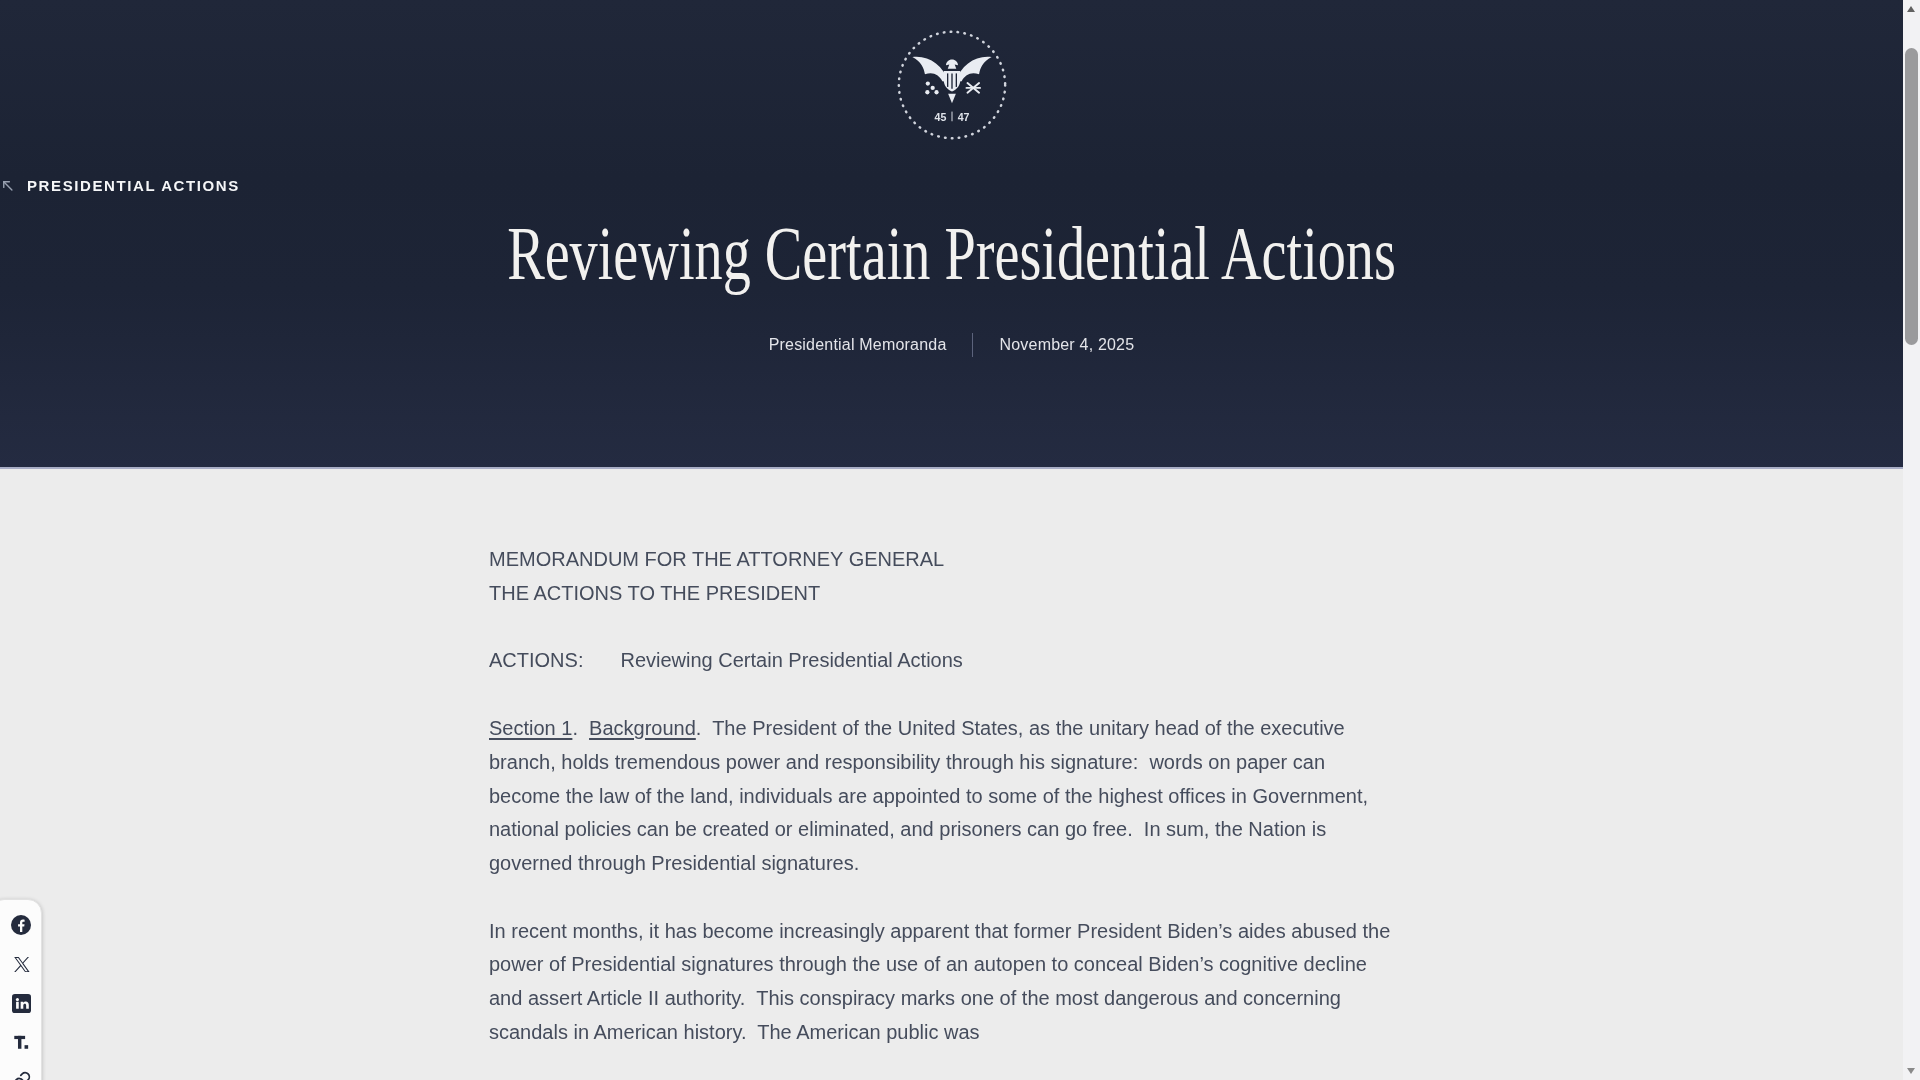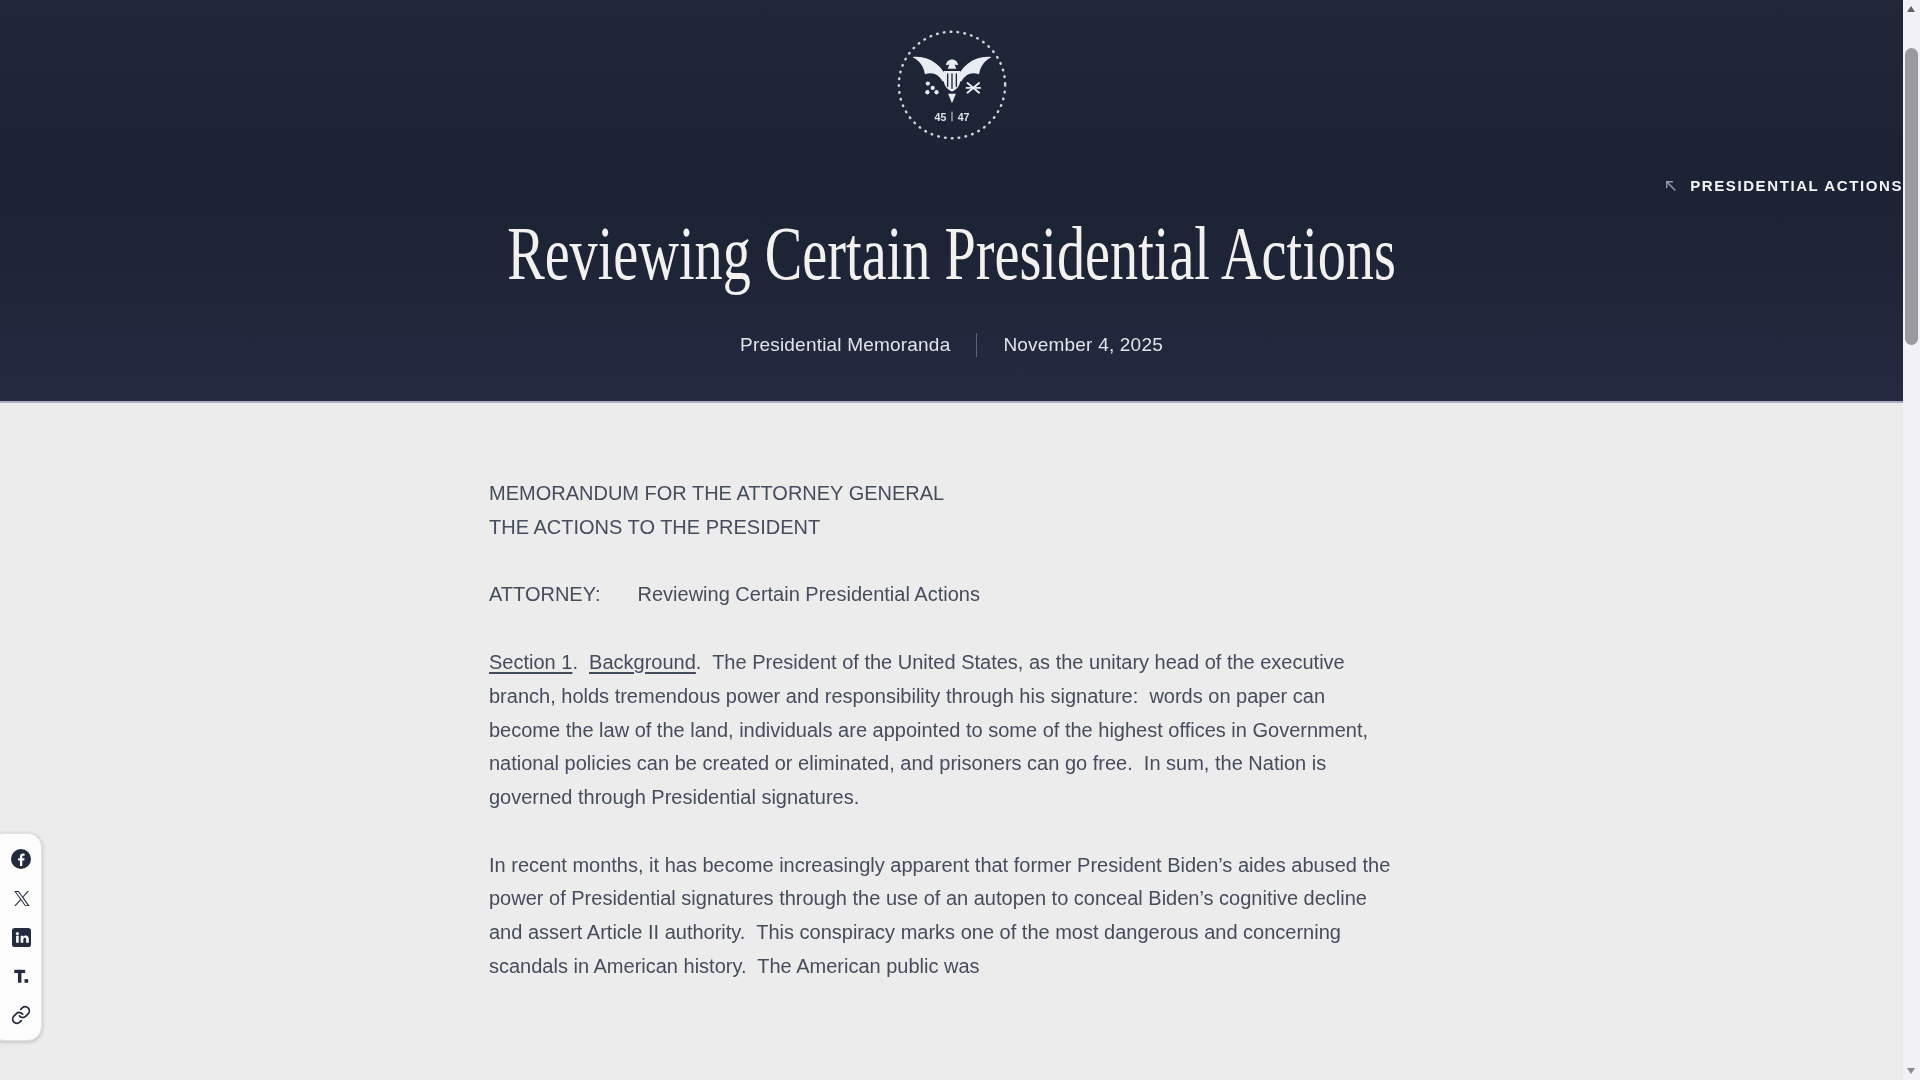--- a/index.html
+++ b/index.html
@@ -10,31 +10,31 @@
   .scrollbar { position:fixed; top:0; right:0; width:17px; height:1080px; background:#f2f2f4; z-index:60; }
   .sb-arrow-up { position:absolute; top:6px; left:4px; width:0; height:0;
     border-left:4.5px solid transparent; border-right:4.5px solid transparent; border-bottom:6px solid #616161; }
   .sb-arrow-down { position:absolute; bottom:6px; left:4px; width:0; height:0;
     border-left:4.5px solid transparent; border-right:4.5px solid transparent; border-top:6px solid #8a8a8a; }
   .sb-thumb { position:absolute; top:48px; left:2px; width:13px; height:297px; background:#9a9a9c; border-radius:7px; }
 
   .viewport { margin-right:17px; }
 
   
-  .hero { height:403px; text-align:center; position:relative;
+  .hero { height:469px; text-align:center; position:relative;
     background:linear-gradient(180deg,#202739 0%,#1c2334 38%,#1d2436 62%,#242b41 100%);
     border-bottom:2px solid #a9aec6; }
   .seal-wrap { padding-top:27px; }
   .seal-wrap svg { display:inline-block; }
-  .breadcrumb { margin-top:30px; display:flex; justify-content:flex-end; align-items:center; gap:12px; }
+  .breadcrumb { margin-top:30px; display:flex; justify-content:flex-start; align-items:center; gap:12px; }
   .breadcrumb-label { color:#f5f6f8; font-size:15px; font-weight:700; letter-spacing:1.6px; }
   .page-title { margin-top:14px; color:#f2f1ef; font-family:"Liberation Serif", serif; font-weight:400; line-height:1.2; }
   .page-title .title-inner { display:inline-block; font-size:76px; transform:scaleX(0.74); transform-origin:center; white-space:nowrap; }
   .meta { margin-top:34px; display:flex; justify-content:center; align-items:center; gap:26px; }
-  .meta-item { color:#e3e4e9; font-size:19px; letter-spacing:0.2px; }
+  .meta-item { color:#e3e4e9; font-size:16px; letter-spacing:0.2px; }
   .meta-divider { width:1px; height:24px; background:#5c637c; }
 
   
   .share { position:absolute; left:-10px; top:430px; width:52px; padding:15px 0 15px 10px;
     background:#fcfcfc; border:1px solid #e2e2e2; border-radius:14px;
     box-shadow:0 1px 4px rgba(0,0,0,.22); display:flex; flex-direction:column; align-items:center; gap:19px; z-index:10; }
   .share-btn { width:20px; height:20px; cursor:pointer; display:flex; align-items:center; justify-content:center; background:none; border:none; }
   .share-btn svg { display:block; }
 
   
@@ -142,21 +142,21 @@
         <svg width="20" height="20" viewBox="0 0 24 24" fill="none" stroke="#242b3d" stroke-width="2.1" stroke-linecap="round" stroke-linejoin="round">
           <path d="M10 13a5 5 0 0 0 7.54.54l3-3a5 5 0 0 0-7.07-7.07l-1.72 1.71"></path>
           <path d="M14 11a5 5 0 0 0-7.54-.54l-3 3a5 5 0 0 0 7.07 7.07l1.71-1.71"></path>
         </svg>
       </button>
     </aside>
 
     <article>
       <p><span>MEMORANDUM FOR THE ATTORNEY GENERAL</span><br><span>THE ACTIONS TO THE PRESIDENT</span></p>
 
-      <p><span>ATTORNEY:</span><span class="subject-value">Reviewing Certain Presidential Actions</span></p>
+      <p><span>ACTIONS:</span><span class="subject-value">Reviewing Certain Presidential Actions</span></p>
 
 
       <p><span class="u">Section 1</span><span>.  </span><span class="u">Background</span><span>.  </span><span>The President of the United States, as the unitary head of the executive branch, holds tremendous power and responsibility through his signature:  words on paper can become the law of the land, individuals are appointed to some of the highest offices in Government, national policies can be created or eliminated, and prisoners can go free.  In sum, the Nation is governed through Presidential signatures.</span></p>
 
       <p>In recent months, it has become increasingly apparent that former President Biden’s aides abused the power of Presidential signatures through the use of an autopen to conceal Biden’s cognitive decline and assert Article II authority.  This conspiracy marks one of the most dangerous and concerning scandals in American history.  The American public was</p>
     </article>
   </section>
 
 </div>
 

